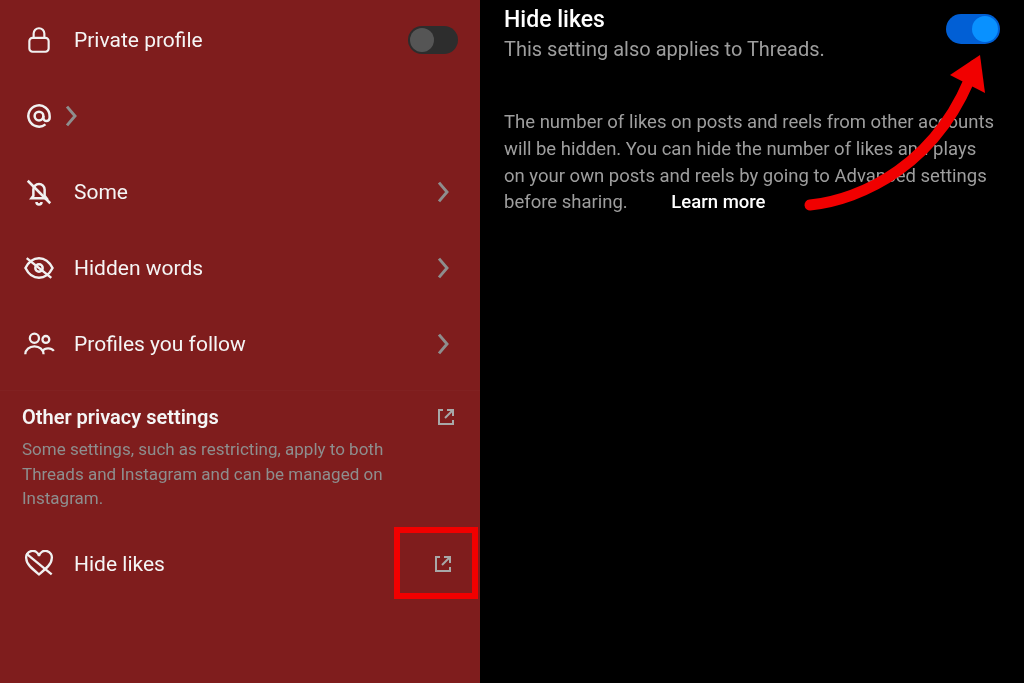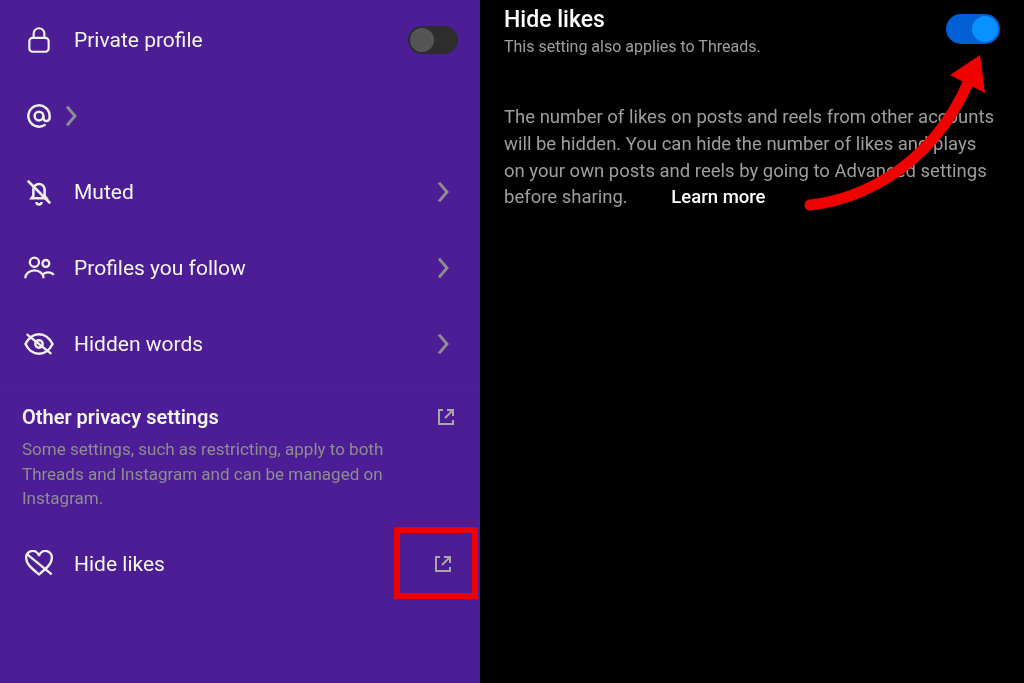--- a/index.html
+++ b/index.html
@@ -3,21 +3,21 @@
 <meta charset="utf-8">
 <style>
   * { box-sizing: border-box; margin: 0; padding: 0; }
   html, body { width: 1024px; height: 683px; overflow: hidden; font-family: -apple-system, BlinkMacSystemFont, "Segoe UI", Roboto, Helvetica, Arial, sans-serif; }
   body { display: flex; background: #000; color: #fff; }
 
   
   .left {
     width: 480px;
     height: 100%;
-    background: #4c1d95;
+    background: #7f1d1d;
     display: flex;
     flex-direction: column;
     padding-top: 2px;
   }
   .row {
     display: flex;
     align-items: center;
     height: 76px;
     padding: 0 22px 0 22px;
     position: relative;
@@ -107,21 +107,21 @@
     display: flex;
     align-items: flex-start;
     justify-content: space-between;
   }
   .r-title {
     font-size: 23px;
     font-weight: 500;
     color: #fff;
   }
   .r-sub {
-    font-size: 16px;
+    font-size: 20px;
     color: #9e9e9e;
     margin-top: 4px;
   }
   .toggle-on {
     width: 54px; height: 30px;
     background: #015fd5;
     border-radius: 999px;
     position: relative;
     margin-top: 8px;
   }
@@ -185,54 +185,54 @@
   </div>
 
   <div class="row">
     <span class="icon-slot">
       <svg width="30" height="30" viewBox="0 0 24 24" fill="none" stroke="#f1f1f1" stroke-width="2">
         <path d="M6 17 h12 l-1.5 -2 V10 a4.5 4.5 0 0 0 -9 0 v5 Z"></path>
         <path d="M10 20 a2 2 0 0 0 4 0"></path>
         <line x1="3" y1="3" x2="21" y2="21"></line>
       </svg>
     </span>
-    <span class="label">Muted</span>
+    <span class="label">Some</span>
+    <span class="trailing chev">
+      <svg width="14" height="24" viewBox="0 0 10 18" fill="none" stroke="currentColor" stroke-width="2.2">
+          <path d="M2 2 L8 9 L2 16"></path>
+        </svg>
+    </span>
+  </div>
+
+  <div class="row">
+    <span class="icon-slot">
+      <svg width="32" height="28" viewBox="0 0 26 20" fill="none" stroke="#f1f1f1" stroke-width="2">
+        <path d="M2 10 C5 4 9 2 13 2 C17 2 21 4 24 10 C21 16 17 18 13 18 C9 18 5 16 2 10 Z"></path>
+        <circle cx="13" cy="10" r="3"></circle>
+        <line x1="3" y1="2" x2="23" y2="18"></line>
+      </svg>
+    </span>
+    <span class="label">Hidden words</span>
     <span class="trailing chev">
       <svg width="14" height="24" viewBox="0 0 10 18" fill="none" stroke="currentColor" stroke-width="2.2">
           <path d="M2 2 L8 9 L2 16"></path>
         </svg>
     </span>
   </div>
 
   <div class="row">
     <span class="icon-slot">
       <svg width="32" height="28" viewBox="0 0 28 22" fill="none" stroke="#f1f1f1" stroke-width="2">
         <circle cx="10" cy="6" r="4"></circle>
         <path d="M2 20 a8 7 0 0 1 16 0"></path>
         <circle cx="20" cy="7" r="3"></circle>
         <path d="M17 17 a6 5 0 0 1 10 0"></path>
       </svg>
     </span>
     <span class="label">Profiles you follow</span>
-    <span class="trailing chev">
-      <svg width="14" height="24" viewBox="0 0 10 18" fill="none" stroke="currentColor" stroke-width="2.2">
-          <path d="M2 2 L8 9 L2 16"></path>
-        </svg>
-    </span>
-  </div>
-
-  <div class="row">
-    <span class="icon-slot">
-      <svg width="32" height="28" viewBox="0 0 26 20" fill="none" stroke="#f1f1f1" stroke-width="2">
-        <path d="M2 10 C5 4 9 2 13 2 C17 2 21 4 24 10 C21 16 17 18 13 18 C9 18 5 16 2 10 Z"></path>
-        <circle cx="13" cy="10" r="3"></circle>
-        <line x1="3" y1="2" x2="23" y2="18"></line>
-      </svg>
-    </span>
-    <span class="label">Hidden words</span>
     <span class="trailing chev">
       <svg width="14" height="24" viewBox="0 0 10 18" fill="none" stroke="currentColor" stroke-width="2.2">
           <path d="M2 2 L8 9 L2 16"></path>
         </svg>
     </span>
   </div>
 
   <div class="section">
     <div class="title">Other privacy settings</div>
     <div class="desc">Some settings, such as restricting, apply to both Threads and Instagram and can be managed on Instagram.</div>

